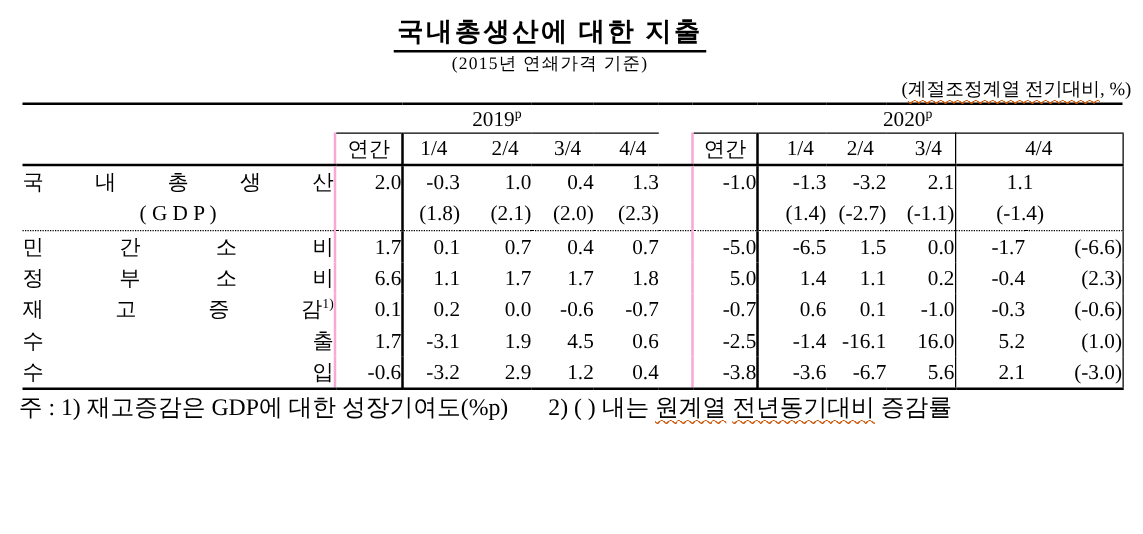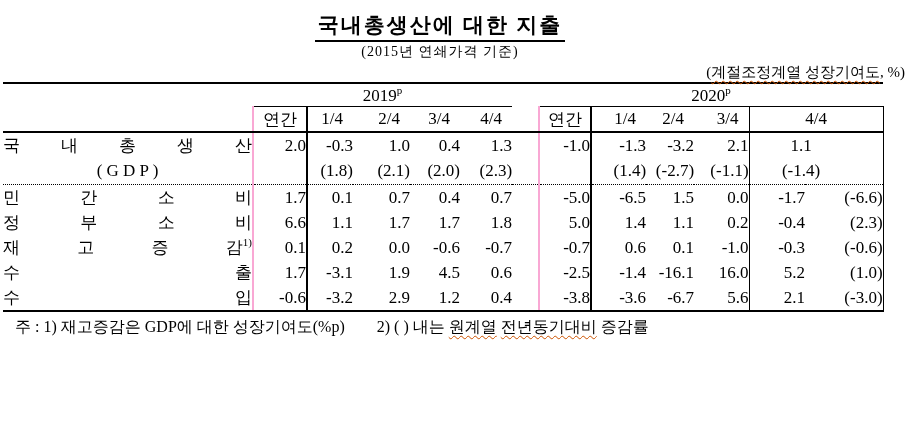--- a/index.html
+++ b/index.html
@@ -9,21 +9,21 @@
     position:relative;overflow:hidden;box-sizing:border-box;padding-top:12px;border-radius:14px;
   }
   .title-wrap{width:880px;text-align:center;line-height:27px;}
   .title{font-size:21px;font-weight:bold;letter-spacing:2px;
     border-bottom:2px solid #000;padding:0 3px 1px 3px;display:inline-block;}
   .subtitle{width:880px;text-align:center;font-size:14px;line-height:20px;letter-spacing:1px;}
   .unit-note{width:905px;text-align:right;font-size:15px;line-height:19px;margin-top:1px;}
   .wavy{text-decoration-line:underline;text-decoration-style:wavy;
     text-decoration-color:#cc5200;text-decoration-thickness:1px;text-underline-offset:3px;}
 
-  table.gdp{border-collapse:collapse;table-layout:fixed;margin-left:3px;width:880px;
+  table.gdp{border-collapse:collapse;table-layout:fixed;margin-left:18px;width:880px;
     font-size:17px;}
   table.gdp td{padding:0;vertical-align:middle;overflow:hidden;white-space:nowrap;}
 
   tr.years td{border-top:2px solid #000;height:22px;}
   tr.years td.group{border-bottom:1px solid #000;text-align:center;font-size:17px;}
   tr.years sup{font-size:11px;}
 
   tr.qhead td{border-bottom:2px solid #000;height:24px;}
   td.annual-cell{border-left:2px solid #f9a8d4;border-right:2px solid #000;}
   tr.qhead .qh{text-align:right;padding-right:10px;}
@@ -39,34 +39,34 @@
   .label-one{text-align-last:auto;text-align:left;}
 
   tr.gdp-row td{border-bottom:1px dotted #000;vertical-align:top;line-height:25px;height:51px;}
   tr.gdp-row td.q4cell{border-left:1px solid #000;border-right:1px solid #000;
     text-align:center;padding-right:30px;}
   .gdp-line2{text-align:left;text-align-last:center;}
 
   tr.data-row td{height:25px;}
   tr.last-row td{border-bottom:2px solid #000;}
 
-  .footnote{margin-left:15px;margin-top:5px;font-size:16px;line-height:20px;}
+  .footnote{margin-left:15px;margin-top:5px;font-size:19px;line-height:20px;}
   .fn2{margin-left:32px;}
 </style>
 </head>
 <body>
 
 <div class="doc">
 
   <div class="title-wrap">
     <span class="title">국내총생산에 대한 지출</span>
   </div>
   <div class="subtitle">(2015년 연쇄가격 기준)</div>
 
-  <div class="unit-note"><span>(</span><span class="wavy">계절조정계열 성장기여도</span><span>, %)</span></div>
+  <div class="unit-note"><span>(</span><span class="wavy">계절조정계열 전기대비</span><span>, %)</span></div>
 
   <table class="gdp">
     <colgroup>
       <col style="width:250px">
         <col style="width:54px">
       <col style="width:46px">
         <col style="width:57px">
         <col style="width:50px">
         <col style="width:52px">
       <col style="width:27px">

